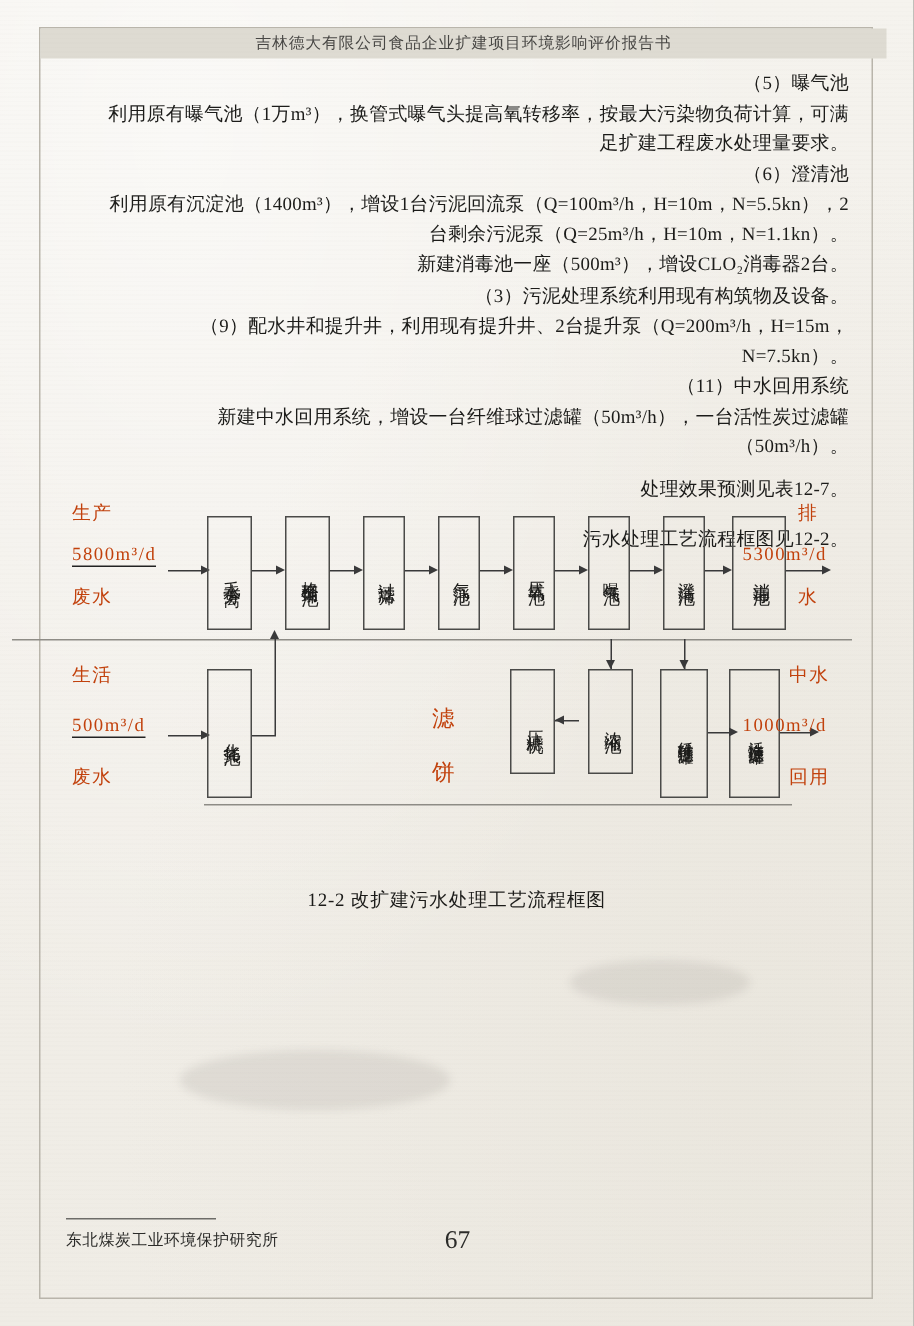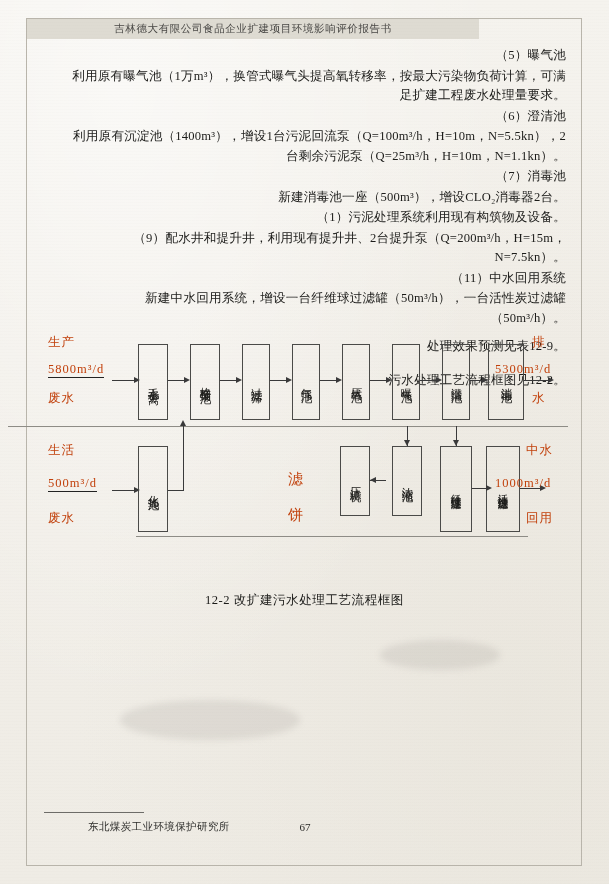--- a/index.html
+++ b/index.html
@@ -33,21 +33,21 @@
     top: 18px;
     width: 556px;
     height: 848px;
     border: 1px solid #b9b5ab;
     box-sizing: border-box;
   }
   .header-band {
     position: absolute;
     left: 27px;
     top: 19px;
-    width: 452px;
+    width: 564px;
     height: 20px;
     background: #dedbd2;
     display: flex;
     align-items: center;
     justify-content: center;
   }
   .header-text {
     font-size: 10.5px;
     letter-spacing: 0.6px;
     color: #3b3a38;
@@ -165,27 +165,26 @@
     top: 820px;
     width: 522px;
     display: flex;
     align-items: center;
   }
   .footer-left {
     font-size: 10.5px;
     color: #2b2b29;
     letter-spacing: 0.4px;
     font-family: Liberation Serif, serif;
-    margin-left: 44px;
   }
   .footer-page {
     position: absolute;
     left: 0; right: 0;
     text-align: center;
-    font-size: 11px;
+    font-size: 17px;
     color: #2b2b29;
   }
   .scan-noise {
     position: absolute;
     inset: 0;
     pointer-events: none;
     opacity: 0.14;
     background-image:
       repeating-linear-gradient(0deg, rgba(120,115,105,0.10) 0px, rgba(120,115,105,0.10) 1px, rgba(255,255,255,0) 1px, rgba(255,255,255,0) 3px);
   }
@@ -209,28 +208,27 @@
     <div class="header-text">吉林德大有限公司食品企业扩建项目环境影响评价报告书</div>
   </div>
 
   <div class="content">
     <p class="para indent1">（5）曝气池</p>
     <p class="para indent1">
       <span>利用原有曝气池（1万m³），换管式曝气头提高氧转移率，按最大污染物负荷计算，可满足扩建工程废水处理量要求。</span>
     </p>
     <p class="para indent1">（6）澄清池</p>
     <p class="para indent1">利用原有沉淀池（1400m³），增设1台污泥回流泵（Q=100m³/h，H=10m，N=5.5kn），2台剩余污泥泵（Q=25m³/h，H=10m，N=1.1kn）。</p>
-    <p class="para indent1">（7）消毒池</p>
     <p class="para indent2">新建消毒池一座（500m³），增设CLO₂消毒器2台。</p>
-    <p class="para indent1">（1）污泥处理系统利用现有构筑物及设备。</p>
+    <p class="para indent1">（3）污泥处理系统利用现有构筑物及设备。</p>
     <p class="para indent1">（9）配水井和提升井，利用现有提升井、2台提升泵（Q=200m³/h，H=15m，N=7.5kn）。</p>
     <p class="para indent1">（11）中水回用系统</p>
     <p class="para indent2">新建中水回用系统，增设一台纤维球过滤罐（50m³/h），一台活性炭过滤罐（50m³/h）。</p>
     <div class="spacer-sm"></div>
-    <p class="para">处理效果预测见表12-9。</p>
+    <p class="para">处理效果预测见表12-7。</p>
     <div class="spacer-md"></div>
     <p class="para">污水处理工艺流程框图见12-2。</p>
   </div>
 
   <div class="diagram">
 
     <div class="side-label" style="left:8px; top:4px;">生产</div>
     <div class="side-label u2" style="left:8px; top:32px;text-align:right;">5800m³/d</div>
     <div class="side-label" style="left:8px; top:60px;">废水</div>
     <div class="arrow-line" style="left:72px; top:50px; width:22px;"></div>

